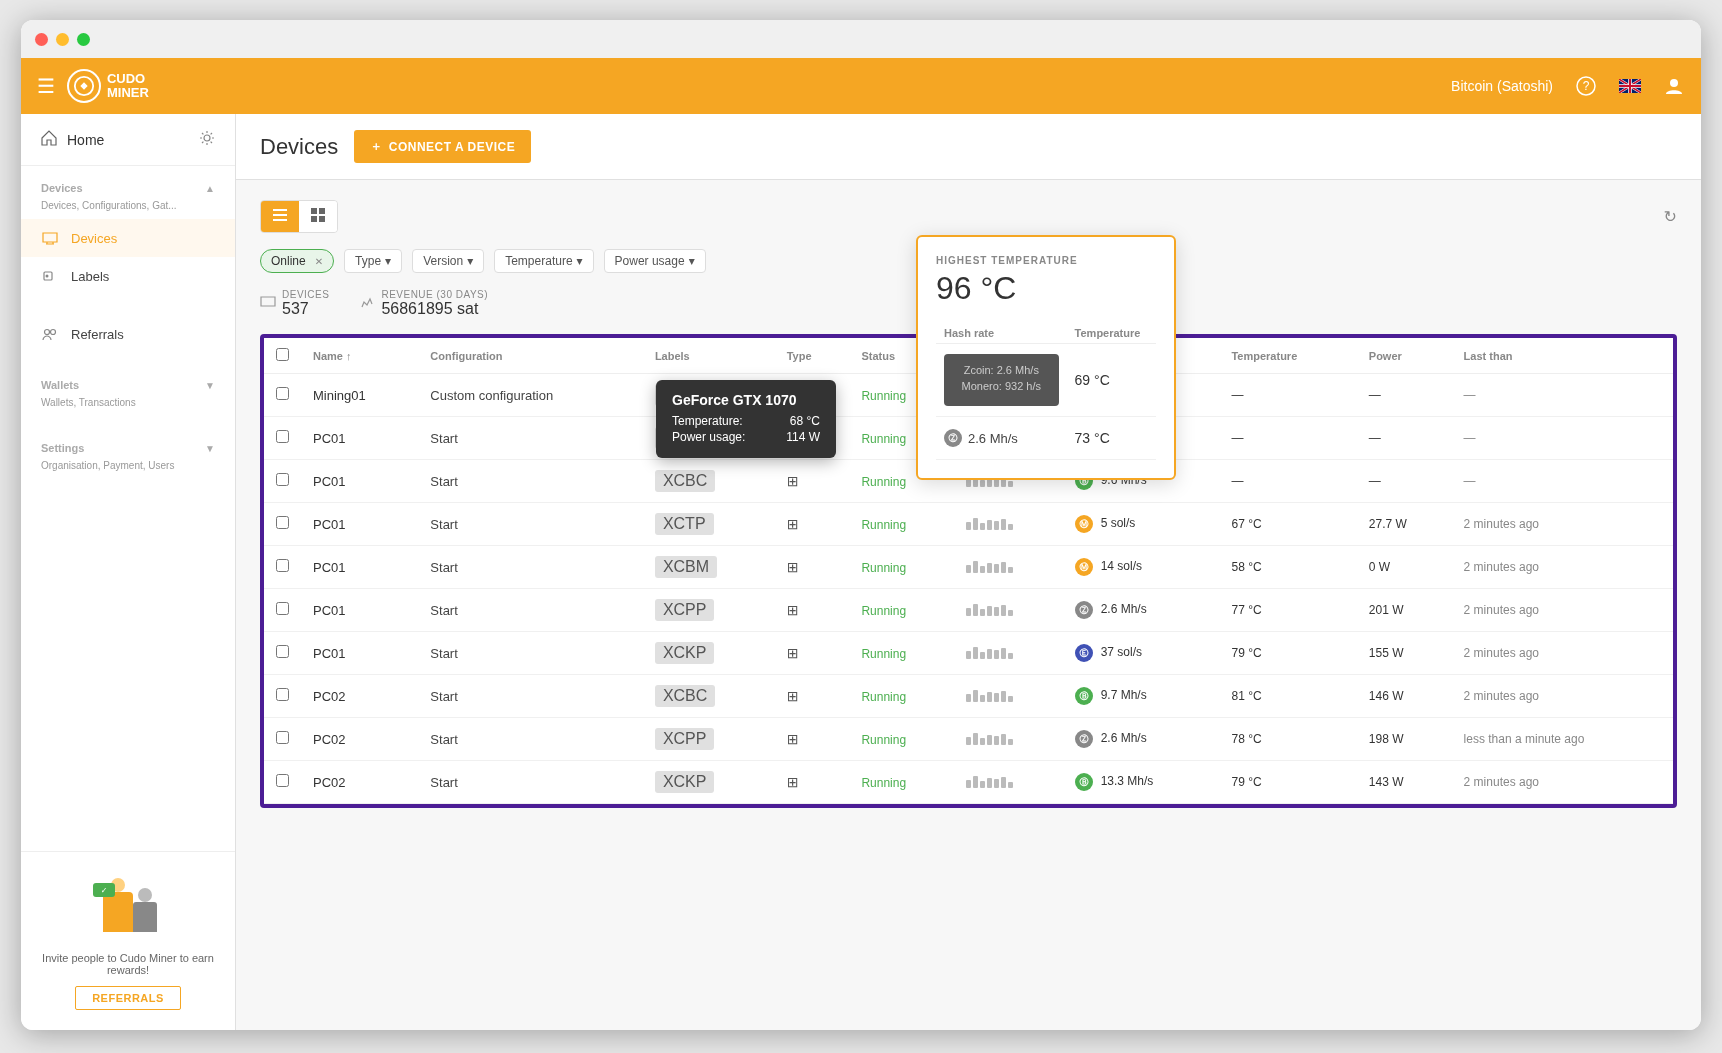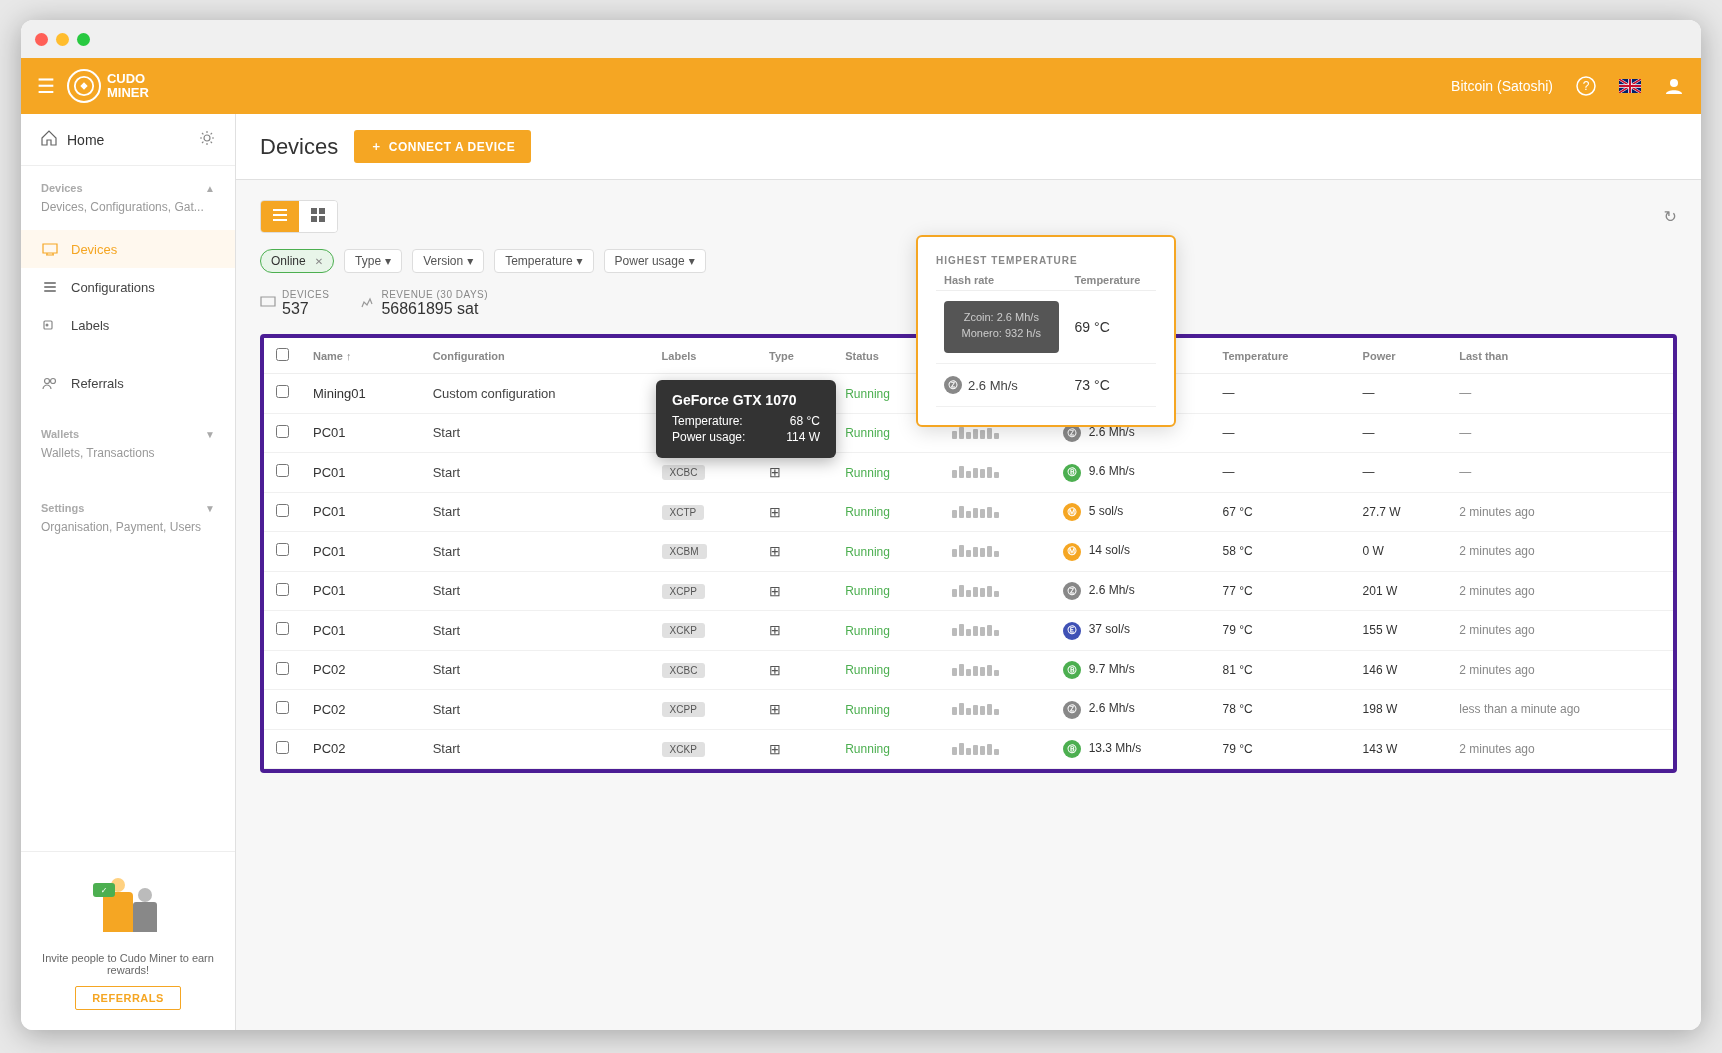--- a/index.html
+++ b/index.html
@@ -29,21 +29,21 @@
     .nav-icon { width: 22px; height: 22px; display: flex; align-items: center; justify-content: center; cursor: pointer; }
 
     
     .sidebar { width: 215px; background: #fff; border-right: 1px solid #e0e0e0; display: flex; flex-direction: column; flex-shrink: 0; overflow-y: auto; }
     .sidebar-home { display: flex; align-items: center; gap: 10px; padding: 16px 20px; border-bottom: 1px solid #eee; cursor: pointer; }
     .sidebar-home span { font-size: 14px; color: #333; }
     .sidebar-settings-icon { margin-left: auto; color: #888; cursor: pointer; }
 
     .sidebar-section { padding: 10px 0; }
     .sidebar-section-header { font-size: 11px; color: #aaa; padding: 6px 20px 4px; font-weight: 600; display: flex; align-items: center; justify-content: space-between; }
-    .sidebar-section-sub { font-size: 12px; color: #999; padding: 2px 20px 16px; }
+    .sidebar-section-sub { font-size: 10px; color: #999; padding: 2px 20px 8px; }
     .sidebar-item { display: flex; align-items: center; gap: 12px; padding: 10px 20px; cursor: pointer; font-size: 13px; color: #444; }
     .sidebar-item.active { color: #f5a623; background: #fff8ee; }
     .sidebar-item .s-icon { width: 18px; height: 18px; display: flex; align-items: center; justify-content: center; flex-shrink: 0; }
     .sidebar-item-label { font-size: 13px; }
     .chevron { margin-left: auto; font-size: 10px; color: #aaa; }
 
     .sidebar-bottom { margin-top: auto; padding: 20px; text-align: center; border-top: 1px solid #eee; }
     .sidebar-promo-img { width: 100px; height: 70px; margin: 0 auto 10px; position: relative; }
     .sidebar-promo-text { font-size: 11px; color: #666; margin-bottom: 10px; }
     .referrals-btn { border: 1px solid #f5a623; color: #f5a623; background: transparent; padding: 5px 16px; font-size: 11px; font-weight: 700; letter-spacing: 0.5px; cursor: pointer; border-radius: 2px; }
@@ -79,21 +79,21 @@
     .stat-value { font-size: 16px; color: #333; font-weight: 500; }
 
     
     .table-wrapper { background: #fff; border-radius: 4px; overflow: hidden; border: 4px solid #4c1d95; position: relative; }
     table { width: 100%; border-collapse: collapse; font-size: 13px; }
     thead th { padding: 10px 12px; text-align: left; font-size: 11px; font-weight: 600; color: #888; background: #fff; border-bottom: 1px solid #eee; white-space: nowrap; }
     tbody tr { border-bottom: 1px solid #f0f0f0; }
     tbody td { padding: 10px 12px; color: #444; font-size: 13px; vertical-align: middle; }
     .check-col { width: 36px; }
     .name-col { font-weight: 500; color: #333; }
-    .label-badge { background: #e0e0e0; border-radius: 3px; padding: 2px 8px; font-size: 10px; color: #555; display: inline-block; }
+    .label-badge { background: #e0e0e0; border-radius: 3px; padding: 2px 8px; font-size: 16px; color: #555; display: inline-block; }
     .status-running { color: #4caf50; font-size: 12px; }
     .hash-rate { color: #333; font-size: 12px; }
     .temp { color: #333; font-size: 12px; }
     .power { color: #333; font-size: 12px; }
     .last-seen { color: #888; font-size: 12px; white-space: nowrap; }
     .os-icon { color: #555; font-size: 14px; }
     .mini-bars { display: flex; gap: 2px; align-items: flex-end; }
     .mini-bar { width: 5px; background: #bbb; border-radius: 1px; }
 
     
@@ -207,30 +207,20 @@
         <div class="sidebar-item active">
           <div class="s-icon">
             <svg width="16" height="16" viewBox="0 0 16 16" fill="none">
                 <path d="M1 3h14v9H1z" stroke="#f5a623" stroke-width="1.2" fill="none"></path>
                 <path d="M5 12v2M11 12v2M4 14h8" stroke="#f5a623" stroke-width="1.2"></path>
               </svg>
           </div>
           <span class="sidebar-item-label">Devices</span>
         </div>
 
-        <div class="sidebar-item">
-          <div class="s-icon">
-            <svg width="16" height="16" viewBox="0 0 16 16" fill="none">
-                <rect x="2" y="3" width="12" height="2" rx="1" fill="#888"></rect>
-                <rect x="2" y="7" width="12" height="2" rx="1" fill="#888"></rect>
-                <rect x="2" y="11" width="12" height="2" rx="1" fill="#888"></rect>
-              </svg>
-          </div>
-          <span class="sidebar-item-label">Configurations</span>
-        </div>
 
 
         <div class="sidebar-item">
           <div class="s-icon">
             <svg width="16" height="16" viewBox="0 0 16 16" fill="none">
                 <rect x="2" y="4" width="8" height="8" rx="1" stroke="#888" stroke-width="1.2" fill="none"></rect>
                 <circle cx="5" cy="8" r="1.5" fill="#888"></circle>
               </svg>
           </div>
           <span class="sidebar-item-label">Labels</span>
@@ -736,20 +726,21 @@
             </div>
             <div class="t-row">
               <span>Power usage:</span>
               <span>114 W</span>
             </div>
           </div>
         </div>
 
         <div class="card-overlay">
           <div class="card-label">HIGHEST TEMPERATURE</div>
+          <div class="card-temp">96 °C</div>
           <table class="card-table">
             <thead>
               <tr>
                 <th>Hash rate</th>
                 <th>Temperature</th>
               </tr>
             </thead>
             <tbody>
               <tr>
                 <td>

